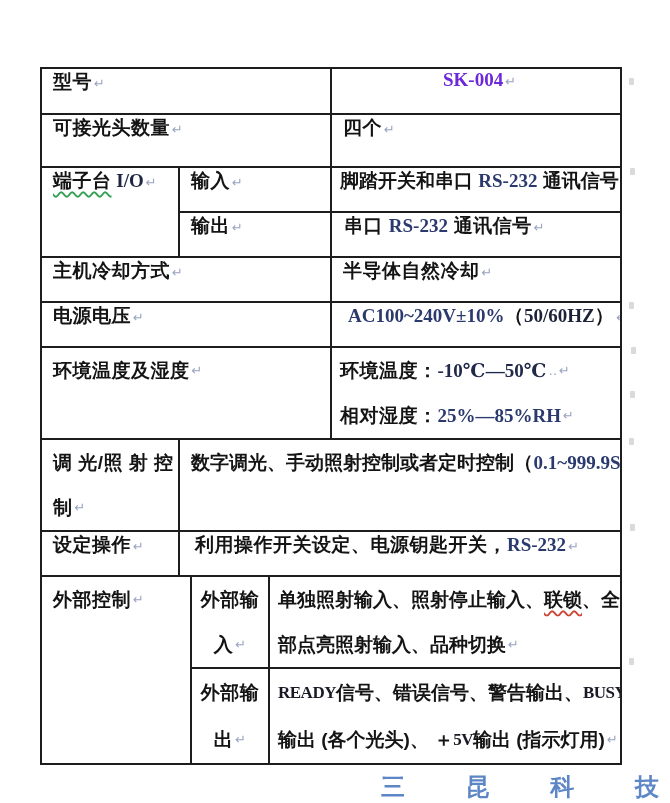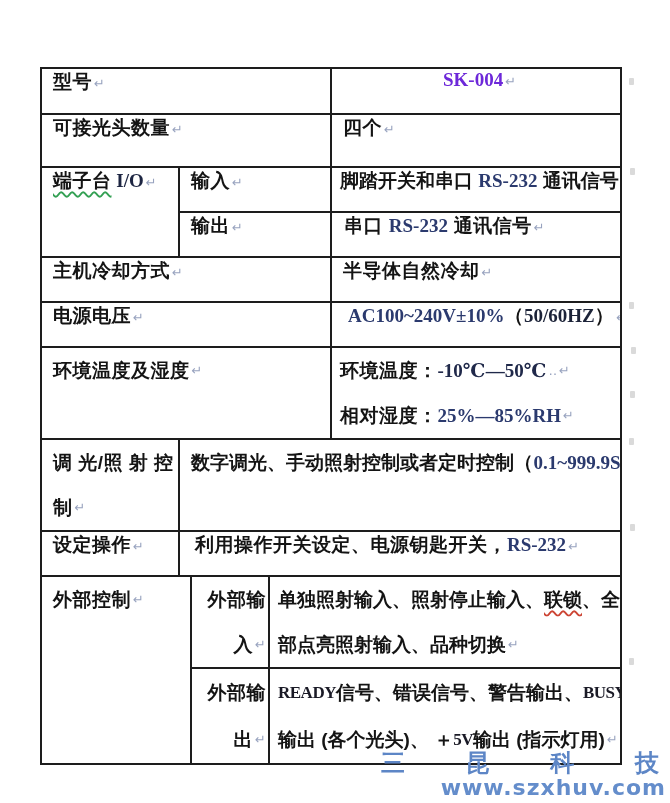--- a/index.html
+++ b/index.html
@@ -26,21 +26,21 @@
   .lat{font-family:"Liberation Serif","DejaVu Serif",serif;font-weight:bold;font-size:19px;color:#2b3a6e;letter-spacing:0;}
   .lat-dk{font-family:"Liberation Serif","DejaVu Serif",serif;font-weight:bold;font-size:17px;color:#1a1a26;letter-spacing:-0.5px;}
   .mark{color:#98a3bf;font-size:13px;font-weight:normal;padding-left:2px;font-family:"DejaVu Sans",sans-serif;}
   .wavy-green{text-decoration-line:underline;text-decoration-style:wavy;text-decoration-color:#33a053;text-decoration-thickness:1.5px;text-underline-offset:4px;}
   .wavy-red{text-decoration-line:underline;text-decoration-style:wavy;text-decoration-color:#cc4433;text-decoration-thickness:1.5px;text-underline-offset:4px;}
   .pt10{padding-top:10px;}
   .pt18{padding-top:18px;}
   .pt4{padding-top:4px;}
   .center{text-align:center;}
   .line{height:45px;display:flex;align-items:center;white-space:nowrap;}
-  .line.c{justify-content:flex-end;}
+  .line.c{justify-content:center;}
   .nowrap{white-space:nowrap;}
   
   .logo{
     position:absolute;right:4px;bottom:4px;text-align:right;color:#5f87c5;line-height:1.0;
   }
   .logo .company{
     font-size:24px;font-weight:bold;letter-spacing:27px;margin-right:-20px;color:#5d86c6;
     white-space:nowrap;
   }
   .logo .site{
@@ -234,16 +234,15 @@
   <div class="dot" style="left:630px;top:168px"></div>
   <div class="dot" style="left:629px;top:302px"></div>
   <div class="dot" style="left:631px;top:347px"></div>
   <div class="dot" style="left:630px;top:391px"></div>
   <div class="dot" style="left:629px;top:438px"></div>
   <div class="dot" style="left:630px;top:524px"></div>
   <div class="dot" style="left:629px;top:658px"></div>
 
   <div class="logo">
     <div class="company">三 昆 科 技</div>
-    <div class="site">www.szxhuv.com</div>
   </div>
 
 </div>
 
 </body></html>

